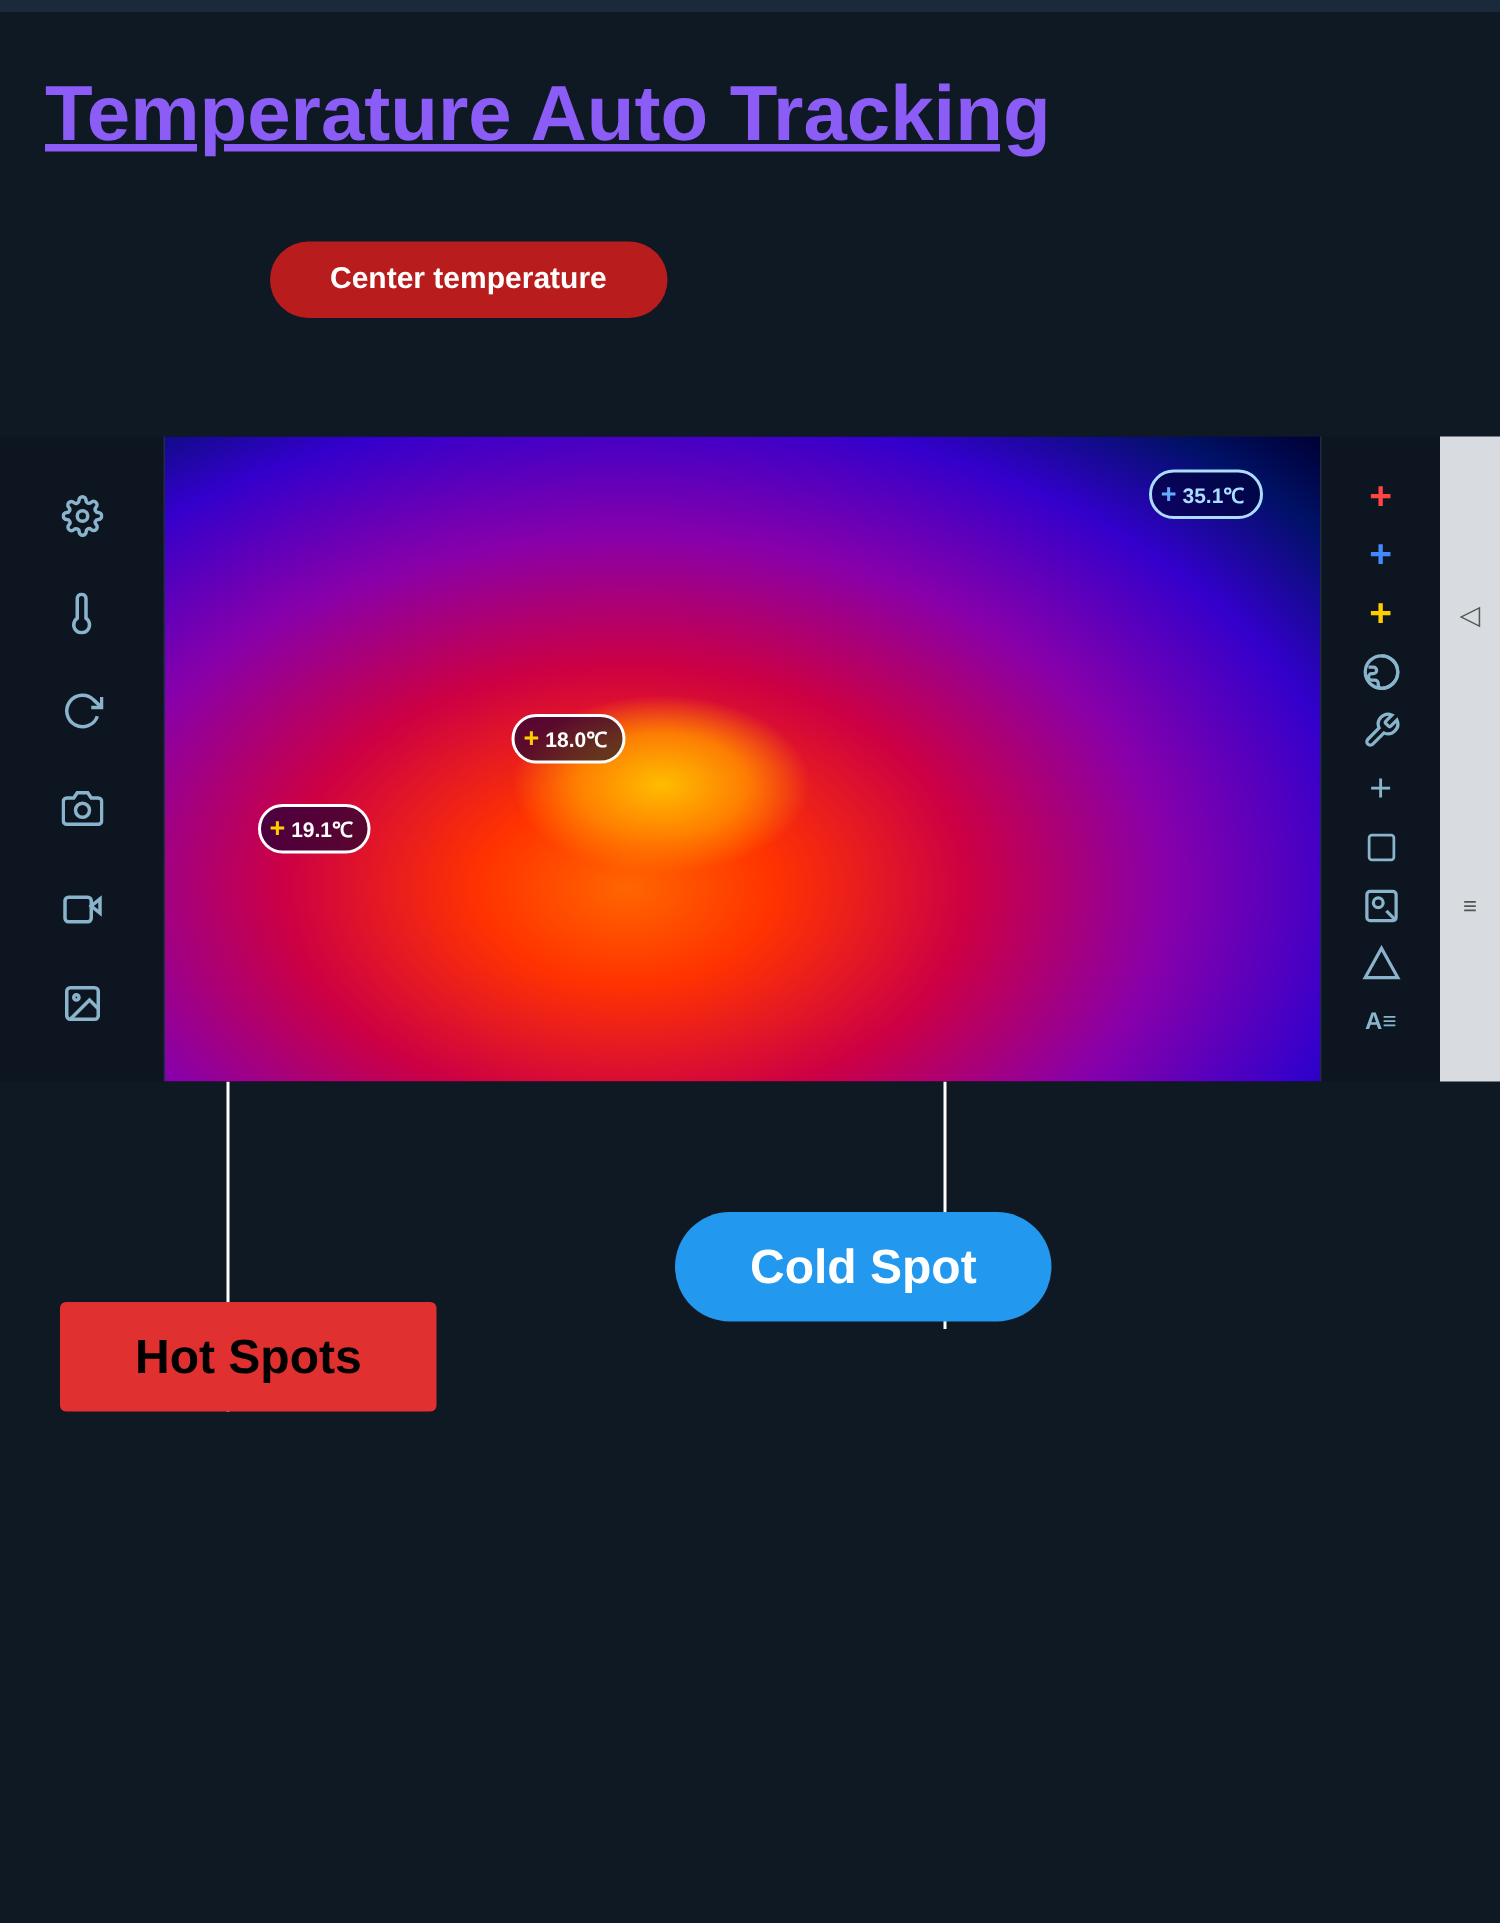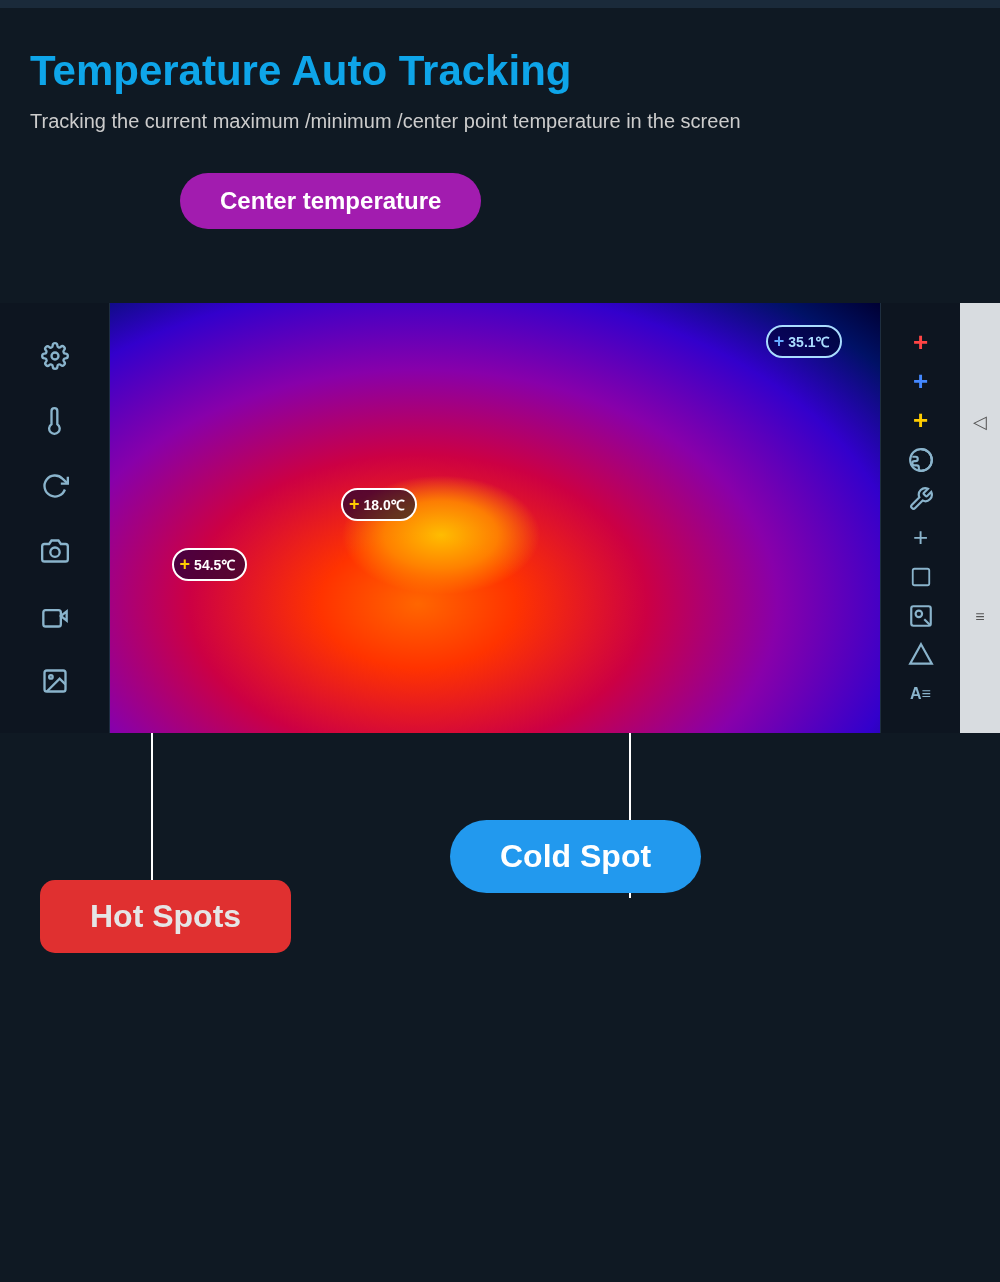--- a/index.html
+++ b/index.html
@@ -17,47 +17,48 @@
       height: 8px;
       background: #1a2a3a;
     }
 
     
     .header {
       padding: 40px 30px 20px 30px;
       text-align: left;
     }
     .header-title {
-      font-size: 42px;
+      font-size: 52px;
       font-weight: 900;
-      color: #0ea5e9;
+      color: #8b5cf6;
       line-height: 1.1;
       margin-bottom: 16px;
+      text-decoration: underline;
     }
     .header-subtitle {
       font-size: 20px;
       color: #cccccc;
       font-weight: 400;
     }
 
     
     .main-area {
       position: relative;
       width: 100%;
       padding: 20px 0 0 0;
     }
 
     
     .label-center-temp {
       position: absolute;
       top: 20px;
       left: 180px;
-      background: #a21caf;
-      color: white;
-      font-size: 24px;
+      background: #b91c1c;
+      color: white;
+      font-size: 20px;
       font-weight: 700;
       padding: 14px 40px;
       border-radius: 40px;
       z-index: 10;
       white-space: nowrap;
     }
 
     
     .thermal-interface {
       display: flex;
@@ -204,25 +205,25 @@
       position: relative;
       height: 280px;
     }
 
     
     .label-hotspot {
       position: absolute;
       bottom: 60px;
       left: 40px;
       background: #e03030;
-      color: #e5e5e5;
+      color: #000000;
       font-size: 32px;
       font-weight: 700;
       padding: 18px 50px;
-      border-radius: 15px;
+      border-radius: 4px;
       z-index: 10;
     }
 
     
     .label-coldspot {
       position: absolute;
       bottom: 120px;
       left: 450px;
       background: #2299ee;
       color: white;
@@ -244,21 +245,20 @@
       z-index: 5;
     }
   </style>
 </head>
 <body>
 
 <div class="top-bar"></div>
 
 <div class="header">
   <div class="header-title">Temperature Auto Tracking</div>
-  <div class="header-subtitle">Tracking the current maximum /minimum /center point temperature in the screen</div>
 </div>
 
 <div class="main-area">
 
   <div class="label-center-temp">Center temperature</div>
 
   <div class="thermal-interface">
 
     <div class="left-toolbar">
       <div class="toolbar-icon">
@@ -308,21 +308,21 @@
         <span>35.1℃</span>
       </div>
 
       <div class="temp-marker white-center">
         <span class="plus-cross">+</span>
         <span>18.0℃</span>
       </div>
 
       <div class="temp-marker yellow-hot">
         <span class="plus-cross">+</span>
-        <span>54.5℃</span>
+        <span>19.1℃</span>
       </div>
     </div>
 
     <div class="right-toolbar">
       <div class="right-icon icon-red" style="font-size:26px;font-weight:900;color:#ff4444;">+</div>
       <div class="right-icon icon-blue" style="font-size:26px;font-weight:900;color:#4488ff;">+</div>
       <div class="right-icon icon-yellow" style="font-size:26px;font-weight:900;color:#ffcc00;">+</div>
       <div class="right-icon">
         <svg width="26" height="26" viewBox="0 0 24 24" fill="none" stroke="#8ab4cc" stroke-width="2">
           <circle cx="12" cy="12" r="10"></circle>

